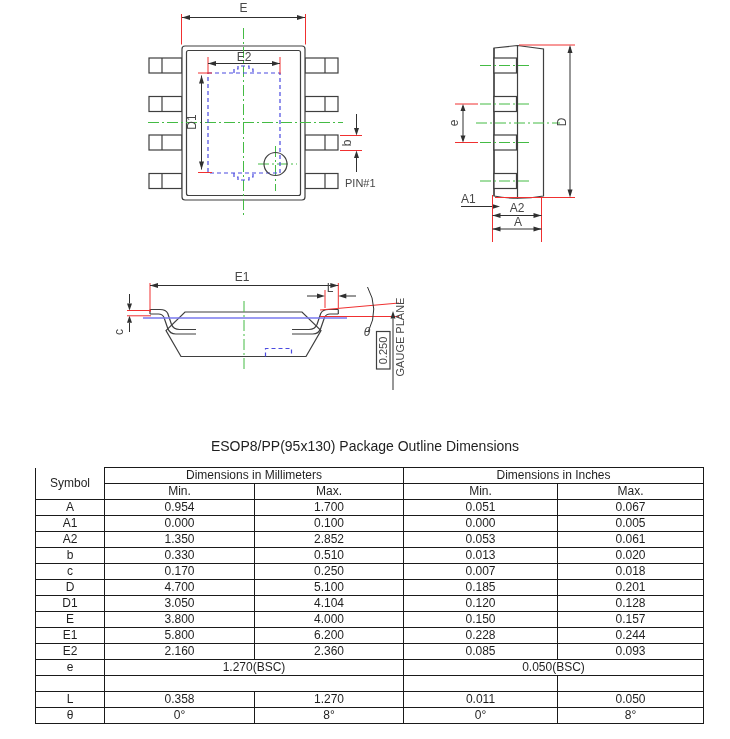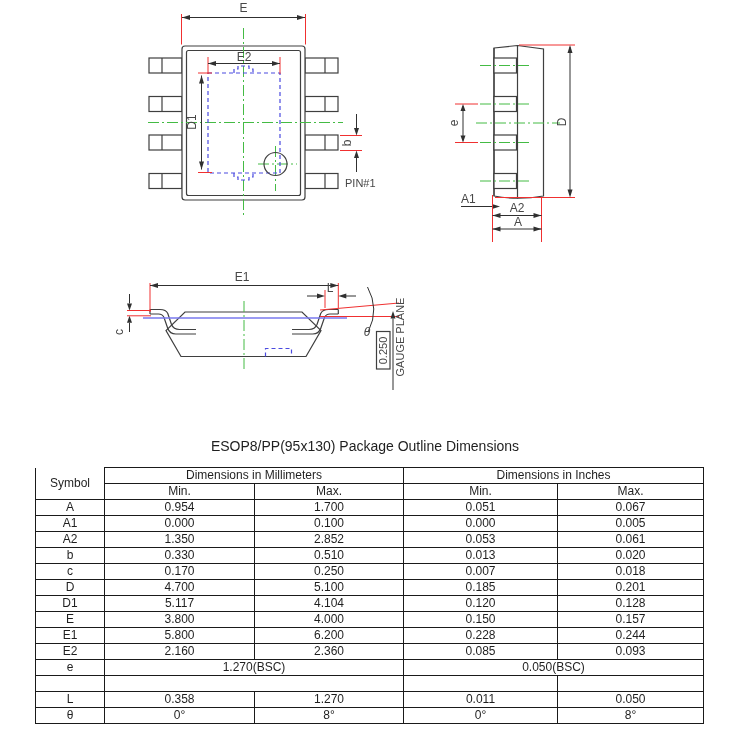--- a/index.html
+++ b/index.html
@@ -279,21 +279,21 @@
         </tr>
         <tr>
           <td>D</td>
           <td>4.700</td>
           <td>5.100</td>
           <td>0.185</td>
           <td>0.201</td>
         </tr>
         <tr>
           <td>D1</td>
-          <td>5.117</td>
+          <td>3.050</td>
           <td>4.104</td>
           <td>0.120</td>
           <td>0.128</td>
         </tr>
         <tr>
           <td>E</td>
           <td>3.800</td>
           <td>4.000</td>
           <td>0.150</td>
           <td>0.157</td>

